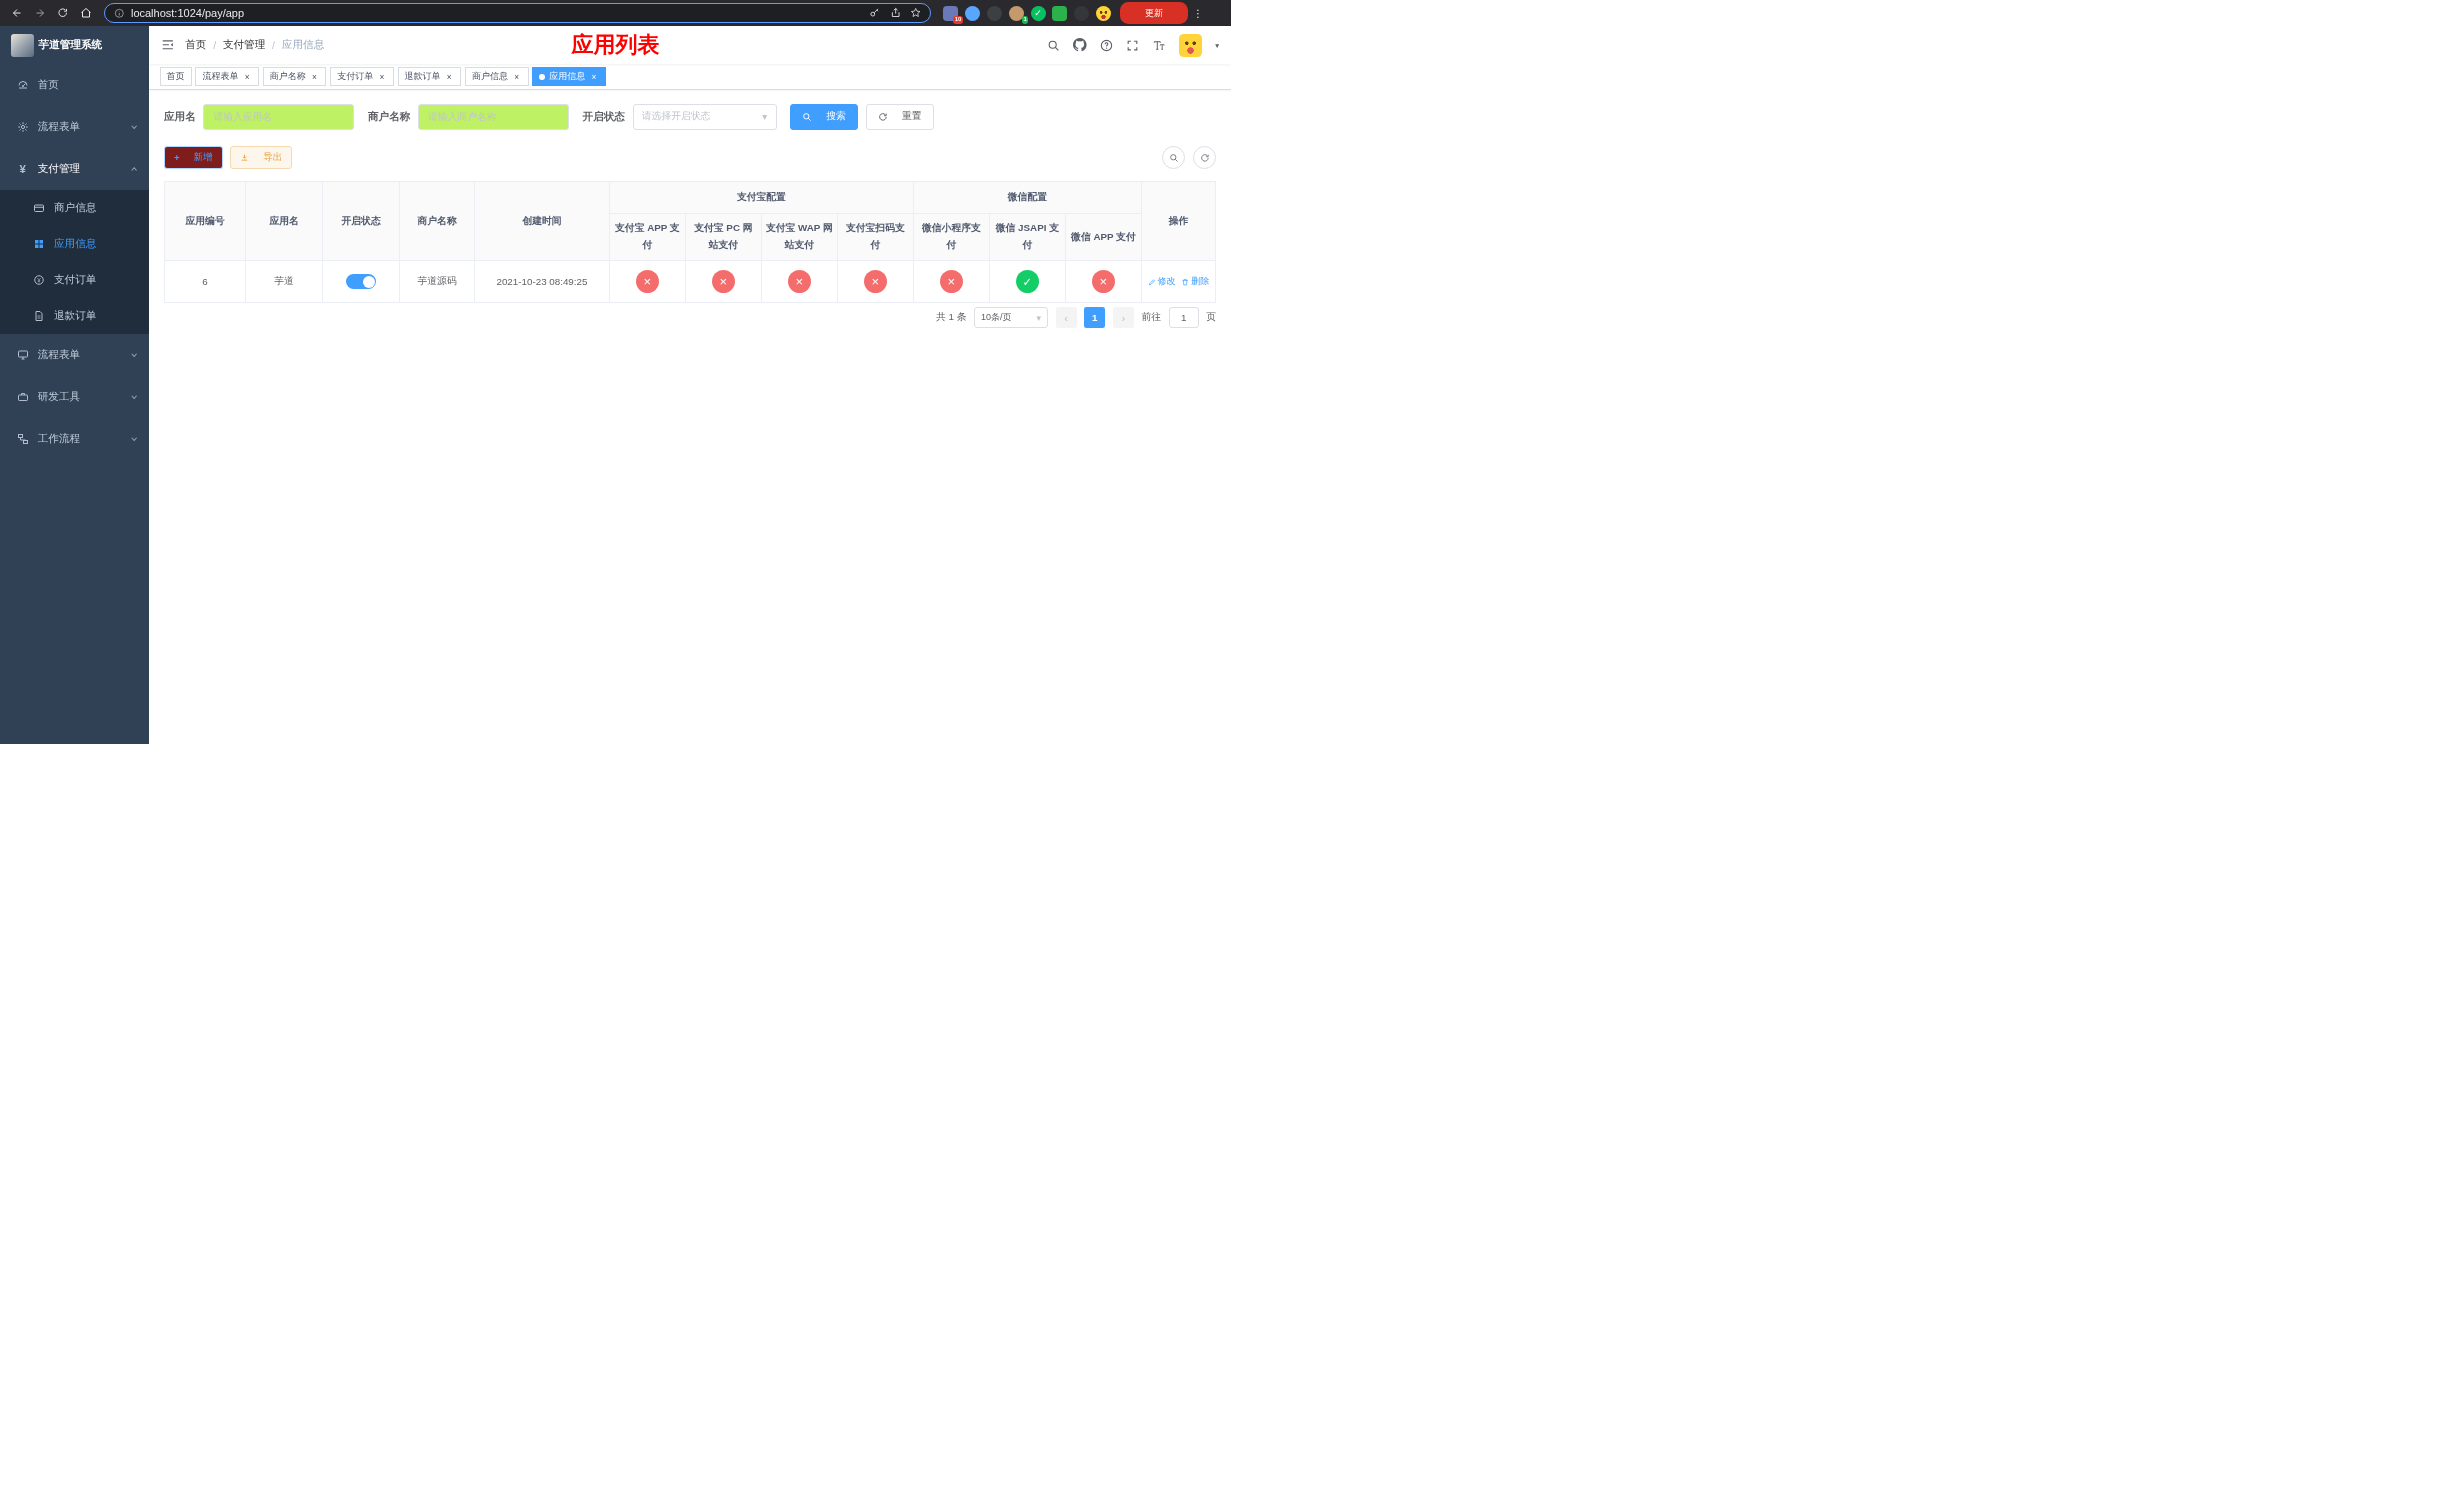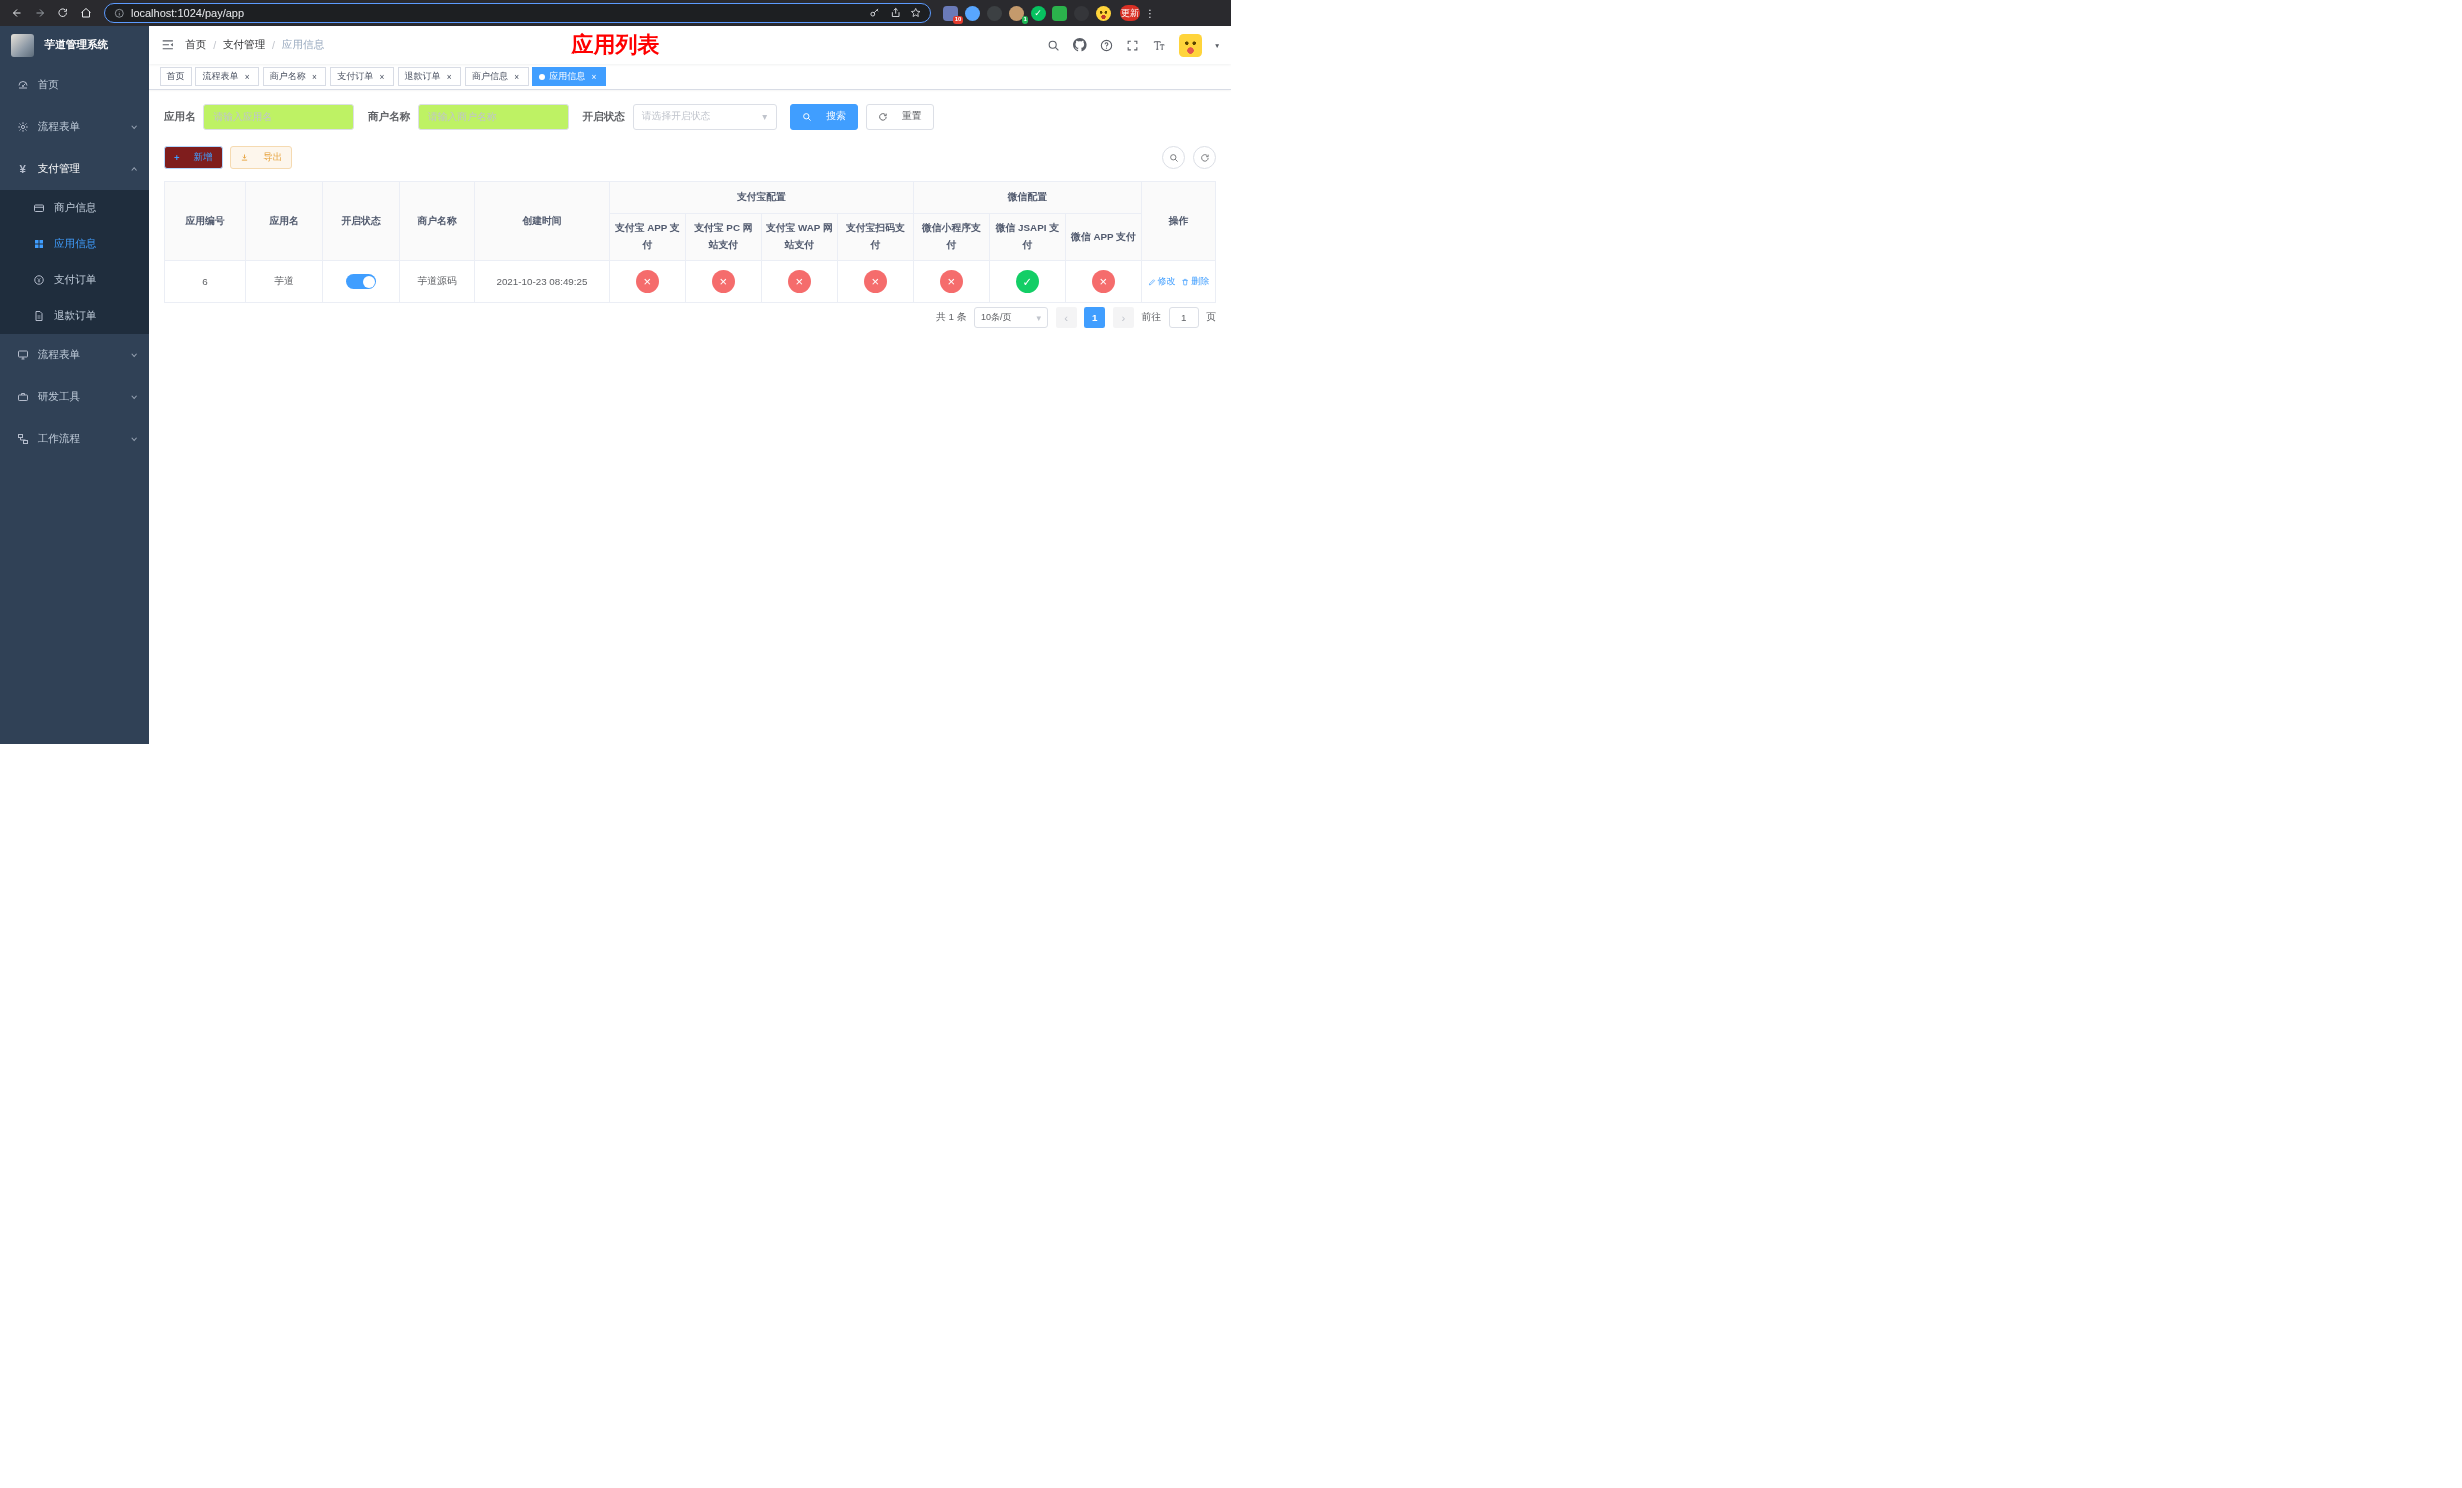--- a/index.html
+++ b/index.html
@@ -25,28 +25,28 @@
   .ext5{background:#07c160}.ext5::before{content:"\2713";color:#fff;font-size:9px;font-weight:bold}
   .ext6{background:#2bb24c}
   .ext7{background:#35363a}
   .ext8{background:
     radial-gradient(circle at 34% 42%, #5b4300 1.2px, transparent 1.6px),
     radial-gradient(circle at 66% 42%, #5b4300 1.2px, transparent 1.6px),
     radial-gradient(circle at 50% 72%, #c0392b 2px, transparent 2.3px),
     #ffd43b}
   .ext-badge{position:absolute;bottom:-3px;right:-4.5px;background:#e33b2e;color:#fff;font-size:6px;line-height:7.6px;border-radius:3px;padding:0 1.5px;font-weight:bold}
   .ext-badge.green{background:#1db954}
-  .update-btn{height:16px;padding:0 1px;border-radius:8.3px;background:var(--update_red,#d93025);color:#fff;font-size:9px;border:none;margin-left:6px;cursor:pointer;flex:none}
+  .update-btn{height:22px;padding:0 25px;border-radius:8.3px;background:var(--update_red,#d93025);color:#fff;font-size:9px;border:none;margin-left:6px;cursor:pointer;flex:none}
   .menu-dots{color:#e8eaed;width:13.6px;text-align:center;cursor:pointer;font-size:10.6px}
   .menu-dots::before{content:"\22EE"}
 
   
   .app{display:flex;height:719px}
   .sidebar{width:149px;background:var(--sidebar_bg,#304156);flex:none;color:#bfcbd9;overflow:hidden}
-  .logo-row{height:38px;display:flex;align-items:center;gap:11px;padding-left:10.6px;cursor:pointer}
+  .logo-row{height:38px;display:flex;align-items:center;gap:5px;padding-left:10.6px;cursor:pointer}
   .logo-img{width:23px;height:23px;border-radius:3px;background:linear-gradient(135deg,#e8e3da,#8d99a6 60%,#5c6b7a);flex:none}
   .logo-title{color:#fff;font-size:10.6px;font-weight:bold;white-space:nowrap}
   .menu-item{height:42px;display:flex;align-items:center;gap:9px;padding:0 10.6px 0 16.7px;font-size:10.6px;cursor:pointer;white-space:nowrap}
   .mi-icon{width:12px;height:12px;color:#b4bccc;flex:none}
   .yen-icon::before{content:"\00A5";font-weight:bold;font-size:11.4px}
   .chev{margin-left:auto;color:#9aa5b5;flex:none}
   .chev.up{transform:rotate(180deg)}
   .submenu{background:var(--submenu_bg,#1f2d3d)}
   .submenu .menu-item{height:36px;padding-left:33px}
   .menu-item.active,.menu-item.active .mi-icon{color:var(--accent,#409eff)}

